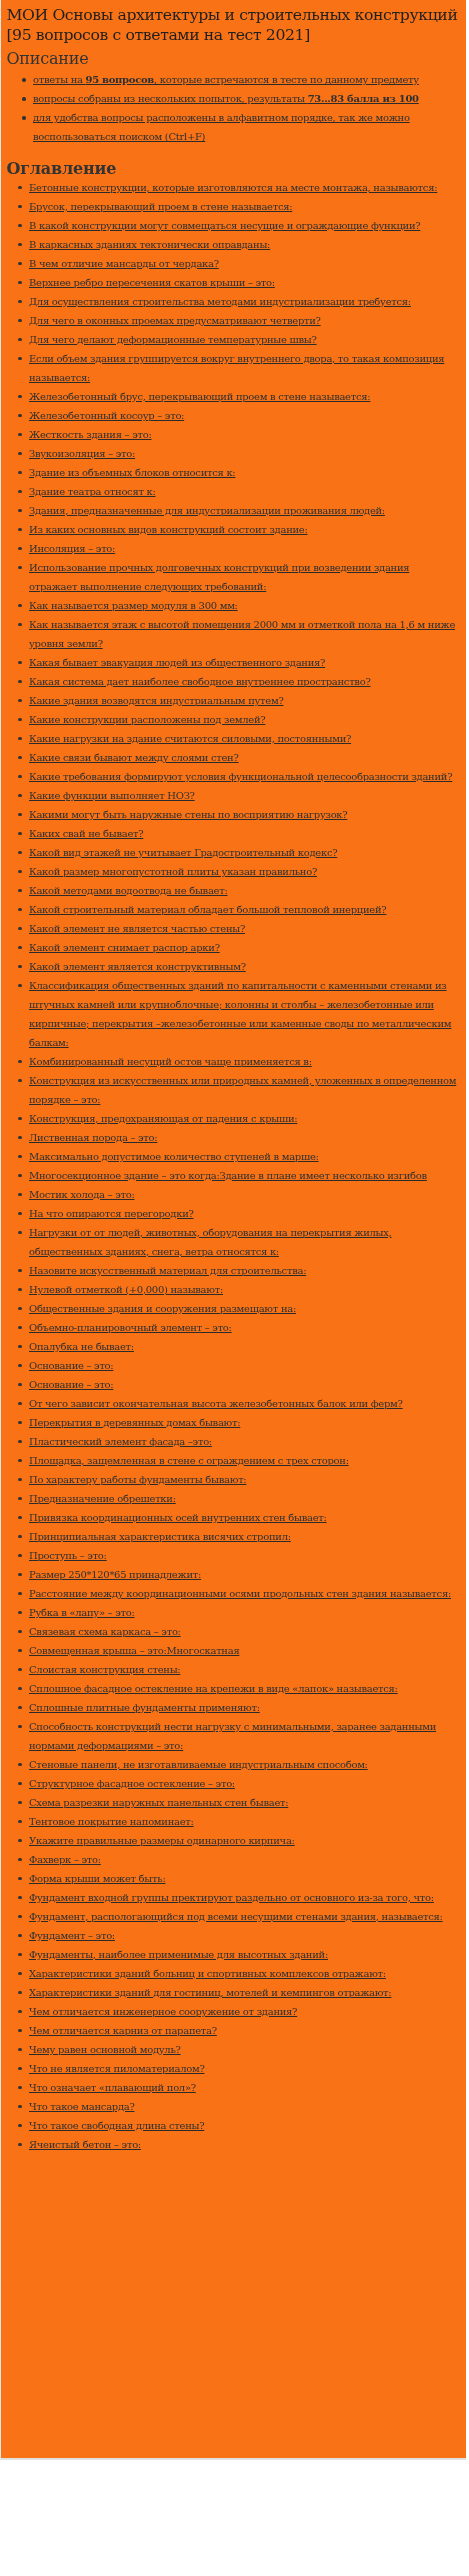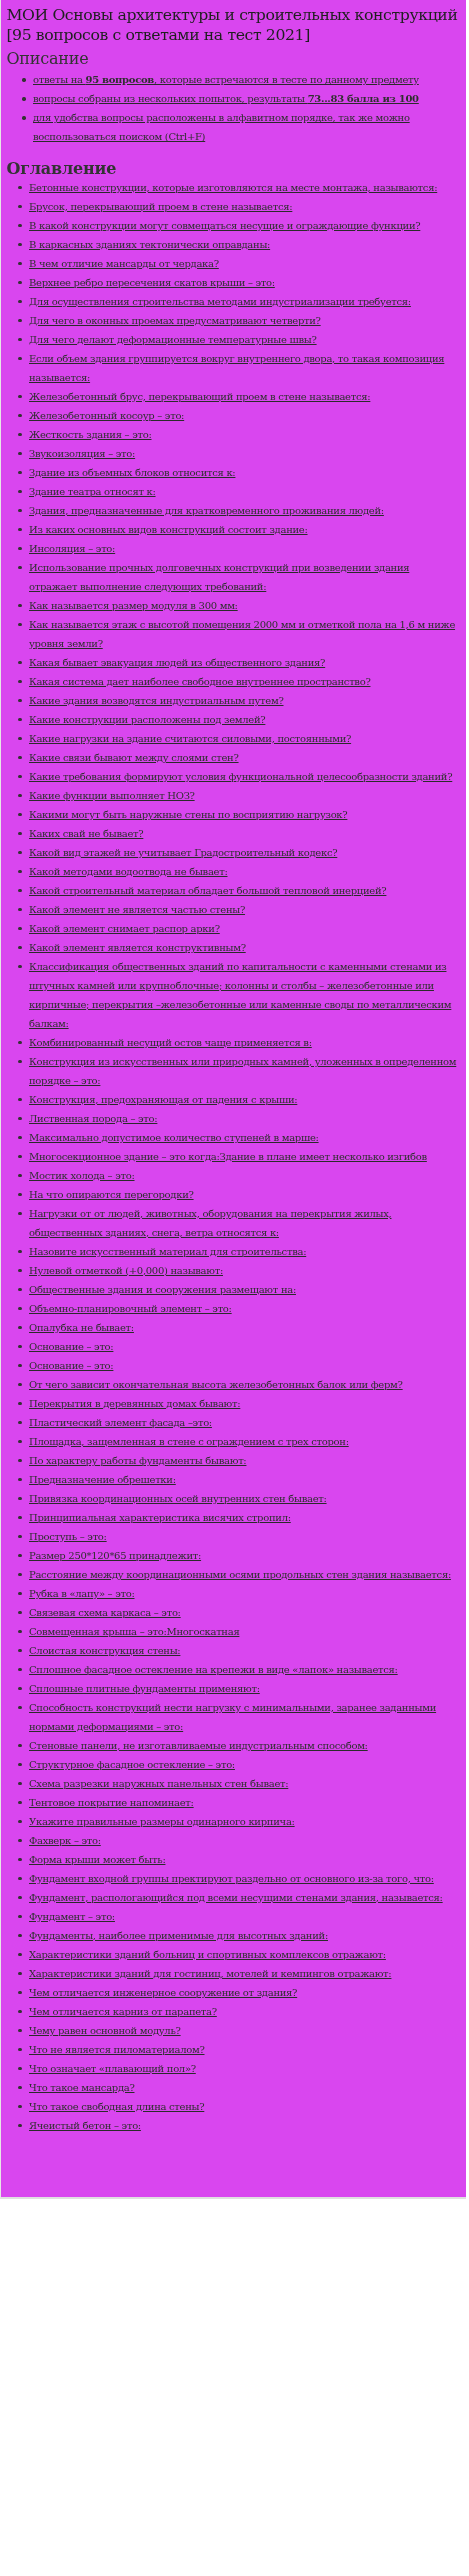--- a/index.html
+++ b/index.html
@@ -1,19 +1,19 @@
 <!DOCTYPE html>
 <html style="font-size:10.7px"><head>
 <meta charset="utf-8">
 <style>
   html, body { margin: 0; padding: 0; background: #ffffff; }
   body { width: 469px; height: 2576px; overflow: hidden; position: relative;
          font-family: "DejaVu Serif", "Liberation Serif", serif; color: #2b2b2b; }
-  .panel { position: absolute; left: 0; top: 0; width: 466px; height: 2199px;
-           border-left: 1.3px solid #e6e6e6; border-bottom: 2px solid #e0e0e0; background: #d946ef; box-sizing: border-box; }
+  .panel { position: absolute; left: 0; top: 0; width: 466px; height: 2460px;
+           border-left: 1.3px solid #e6e6e6; border-bottom: 2px solid #e0e0e0; background: #f97316; box-sizing: border-box; }
   .page-title { margin: 0; padding: 5.4px 6.7px 0 5.4px; font-size: 15.7px; line-height: 19.4px;
                 font-weight: normal; color: #1f1f1f; letter-spacing: -0.4px; }
   .section-label { padding: 0 0 0 5.4px; font-size: 16px; line-height: 13.4px; color: #333; letter-spacing: -0.2px; }
   .desc-label { margin-top: 7.4px; }
   .toc-label { margin-top: 16px; font-weight: bold; }
   ul { margin: 0; padding: 0 8px 0 32px; list-style: none; text-decoration: underline; }
   li { position: relative; font-size: 10px; line-height: 19px; color: #2f2f2f; letter-spacing: -0.3px; }
   li::before { content: ""; position: absolute; left: -10.7px; top: 8px; width: 3.3px; height: 3.3px; border-radius: 50%; background: #333; }
   .desc-list { margin-top: 5.4px; }
   .toc-list { margin-top: 2px; padding-left: 28px; }
@@ -44,37 +44,38 @@
       <li><a class="toc-link">Для осуществления строительства методами индустриализации требуется:</a></li>
       <li><a class="toc-link">Для чего в оконных проемах предусматривают четверти?</a></li>
       <li><a class="toc-link">Для чего делают деформационные температурные швы?</a></li>
       <li><a class="toc-link">Если объем здания группируется вокруг внутреннего двора, то такая композиция называется:</a></li>
       <li><a class="toc-link">Железобетонный брус, перекрывающий проем в стене называется:</a></li>
       <li><a class="toc-link">Железобетонный косоур – это:</a></li>
       <li><a class="toc-link">Жесткость здания – это:</a></li>
       <li><a class="toc-link">Звукоизоляция – это:</a></li>
       <li><a class="toc-link">Здание из объемных блоков относится к:</a></li>
       <li><a class="toc-link">Здание театра относят к:</a></li>
-      <li><a class="toc-link">Здания, предназначенные для кратковременного проживания людей:</a></li>
+      <li><a class="toc-link">Здания, предназначенные для индустриализации проживания людей:</a></li>
       <li><a class="toc-link">Из каких основных видов конструкций состоит здание:</a></li>
       <li><a class="toc-link">Инсоляция – это:</a></li>
       <li><a class="toc-link">Использование прочных долговечных конструкций при возведении здания отражает выполнение следующих требований:</a></li>
       <li><a class="toc-link">Как называется размер модуля в 300 мм:</a></li>
       <li><a class="toc-link">Как называется этаж с высотой помещения 2000 мм и отметкой пола на 1,6 м ниже уровня земли?</a></li>
       <li><a class="toc-link">Какая бывает эвакуация людей из общественного здания?</a></li>
       <li><a class="toc-link">Какая система дает наиболее свободное внутреннее пространство?</a></li>
       <li><a class="toc-link">Какие здания возводятся индустриальным путем?</a></li>
       <li><a class="toc-link">Какие конструкции расположены под землей?</a></li>
       <li><a class="toc-link">Какие нагрузки на здание считаются силовыми, постоянными?</a></li>
       <li><a class="toc-link">Какие связи бывают между слоями стен?</a></li>
       <li><a class="toc-link">Какие требования формируют условия функциональной целесообразности зданий?</a></li>
       <li><a class="toc-link">Какие функции выполняет НОЗ?</a></li>
       <li><a class="toc-link">Какими могут быть наружные стены по восприятию нагрузок?</a></li>
       <li><a class="toc-link">Каких свай не бывает?</a></li>
       <li><a class="toc-link">Какой вид этажей не учитывает Градостроительный кодекс?</a></li>
+      <li><a class="toc-link">Какой размер многопустотной плиты указан правильно?</a></li>
       <li><a class="toc-link">Какой методами водоотвода не бывает:</a></li>
       <li><a class="toc-link">Какой строительный материал обладает большой тепловой инерцией?</a></li>
       <li><a class="toc-link">Какой элемент не является частью стены?</a></li>
       <li><a class="toc-link">Какой элемент снимает распор арки?</a></li>
       <li><a class="toc-link">Какой элемент является конструктивным?</a></li>
       <li><a class="toc-link">Классификация общественных зданий по капитальности с каменными стенами из штучных камней или крупноблочные; колонны и столбы – железобетонные или кирпичные; перекрытия –железобетонные или каменные своды по металлическим балкам:</a></li>
       <li><a class="toc-link">Комбинированный несущий остов чаще применяется в:</a></li>
       <li><a class="toc-link">Конструкция из искусственных или природных камней, уложенных в определенном порядке – это:</a></li>
       <li><a class="toc-link">Конструкция, предохраняющая от падения с крыши:</a></li>
       <li><a class="toc-link">Лиственная порода – это:</a></li>

